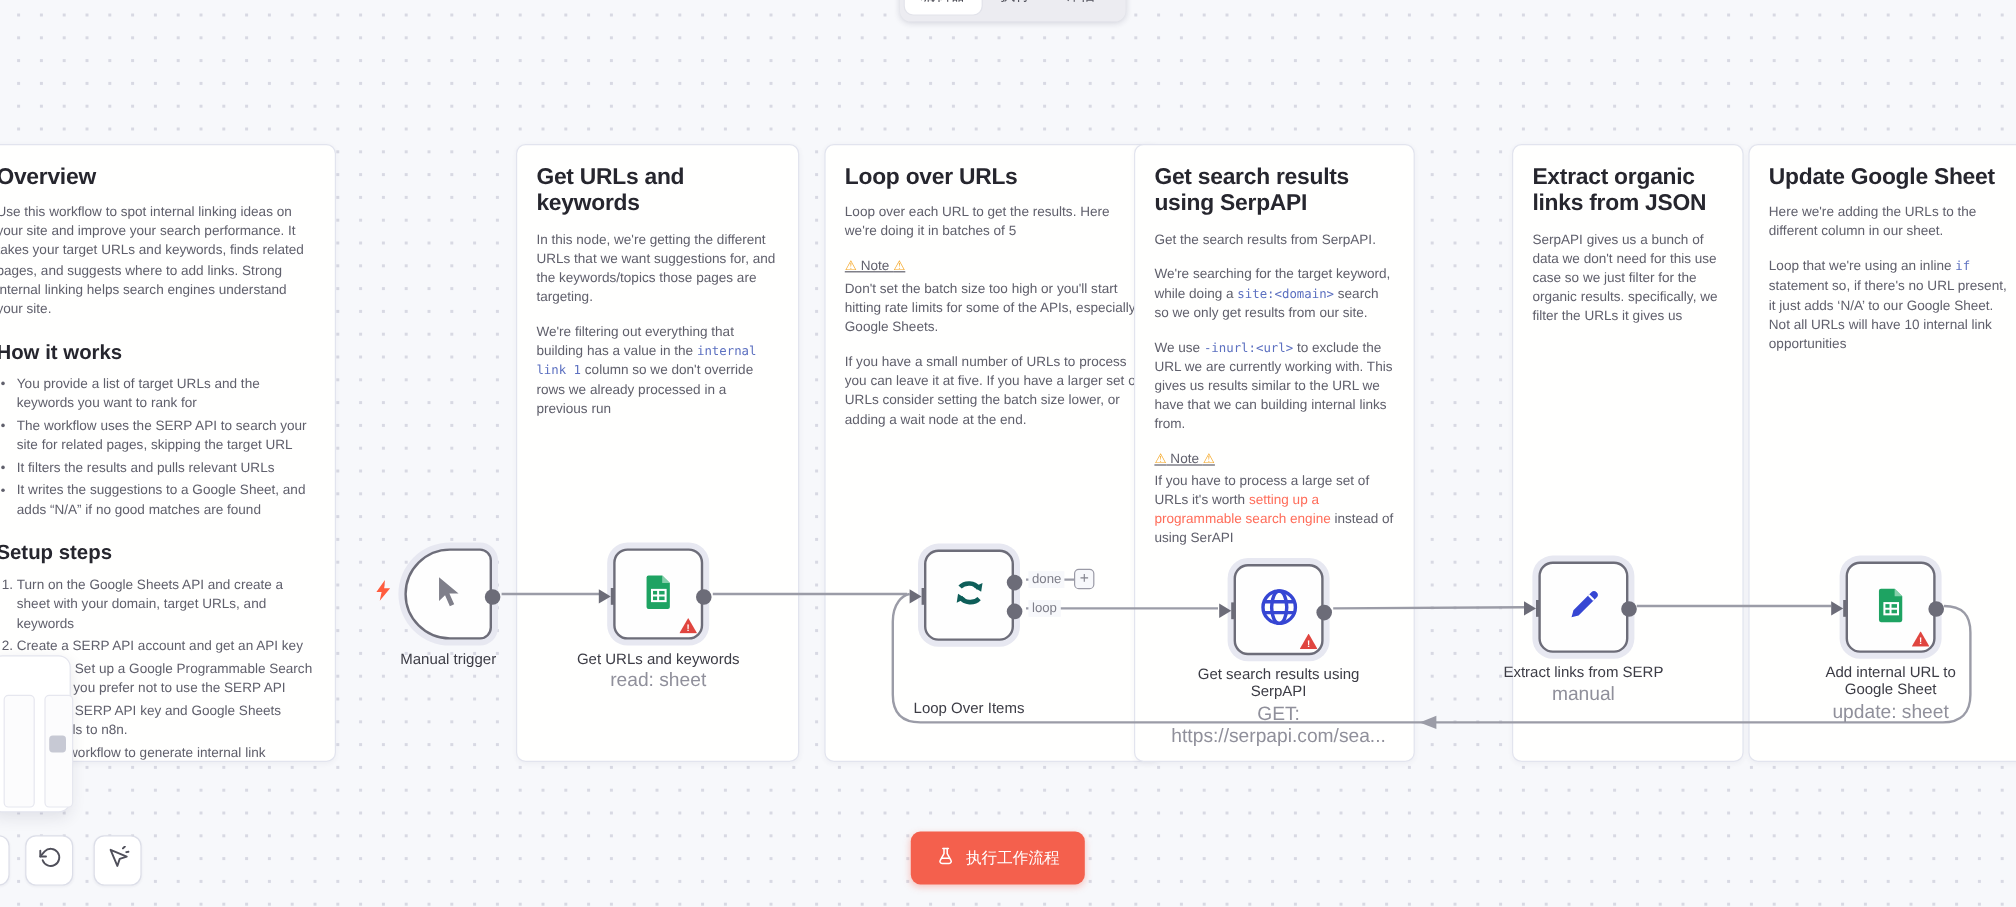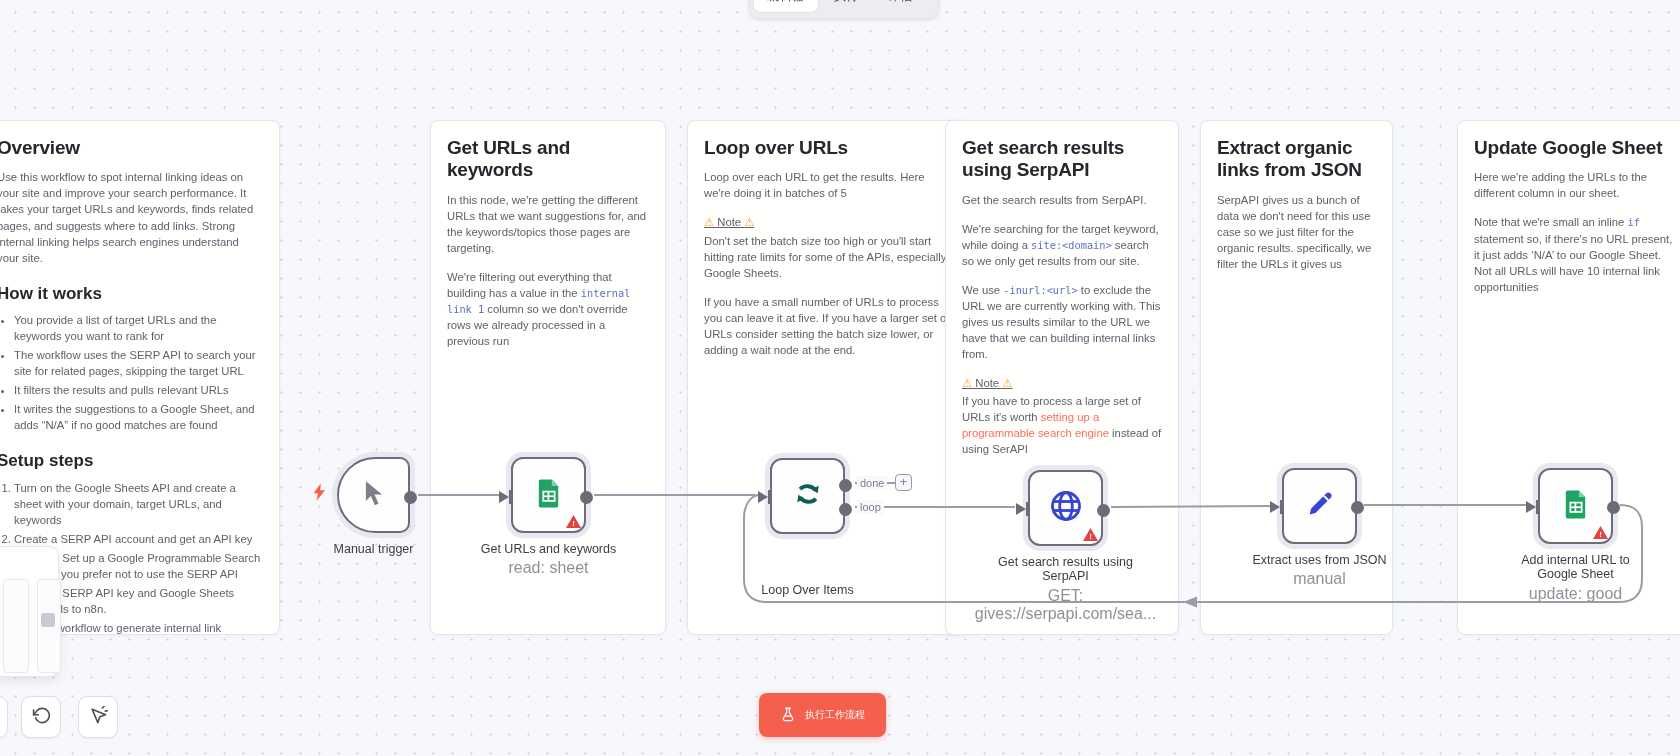--- a/index.html
+++ b/index.html
@@ -33,21 +33,21 @@
   .note p.tight{margin:0 0 2px;text-decoration:underline;}
   .note ul,.note ol{margin:0 0 14px;padding-left:17px;}
   .note li{margin-bottom:3px;}
   .code-span{font-family:"DejaVu Sans Mono",monospace;font-size:10.3px;color:#5c70c0;}
   .note-link{color:#ff6d5a;cursor:pointer;}
   .warn-span{color:#f5a623;}
   .note-1{left:-20px;width:300px;}
   .note-2{left:430px;width:236px;}
   .note-3{left:687px;width:280px;}
   .note-4{left:945px;width:234px;}
-  .note-5{left:1200px;width:193px;}
+  .note-5{left:1260px;width:193px;}
   .note-6{left:1457px;width:235px;}
   
   .edges{position:absolute;left:0;top:0;pointer-events:none;}
   .edges path, .edges line{stroke:#9b9ca7;stroke-width:2;fill:none;}
   .edges .arrowhead{fill:#9b9ca7;stroke:none;}
   .edge-label{
     position:absolute;font-size:11px;color:#7e7e89;background:#f7f8fb;
     padding:0 3px;line-height:14px;
   }
   
@@ -92,21 +92,21 @@
     background:#fff;border:1px solid #dcdee8;border-radius:9px;
     display:flex;align-items:center;justify-content:center;cursor:pointer;
     box-shadow:0 1px 2px rgba(40,40,70,.05);
   }
   .corner-btn.partial{left:-32px;}
   .corner-btn.b1{left:21px;}
   .corner-btn.b2{left:78px;}
   .execute-btn{
     position:absolute;left:759px;top:693px;height:44px;padding:0 21px;
     background:#f4604d;border:none;border-radius:8px;color:#fff;
-    font-size:10px;font-family:Liberation Sans, sans-serif;
+    font-size:13px;font-family:Liberation Mono, monospace;
     display:flex;align-items:center;gap:9px;cursor:pointer;
     box-shadow:0 2px 6px rgba(244,96,77,.35);
   }
 </style>
 </head>
 <body>
 
 <div class="canvas">
 
   <div class="tabbar">
@@ -154,21 +154,21 @@
       <p class="tight"><span class="warn-span">⚠</span><span> Note </span><span class="warn-span">⚠</span></p>
       <p><span>If you have to process a large set of URLs it's worth </span><span class="note-link">setting up a programmable search engine</span><span> instead of using SerAPI</span></p>
     </div>
   <div class="note note-5">
       <h1>Extract organic links from JSON</h1>
       <p>SerpAPI gives us a bunch of data we don't need for this use case so we just filter for the organic results. specifically, we filter the URLs it gives us</p>
     </div>
   <div class="note note-6">
       <h1>Update Google Sheet</h1>
       <p>Here we're adding the URLs to the different column in our sheet.</p>
-      <p><span>Note that we're small an inline </span><span class="code-span">if</span><span> statement so, if there's no URL present, it just adds ‘N/A’ to our Google Sheet. Not all URLs will have 10 internal link opportunities</span></p>
+      <p><span>Loop that we're using an inline </span><span class="code-span">if</span><span> statement so, if there's no URL present, it just adds ‘N/A’ to our Google Sheet. Not all URLs will have 10 internal link opportunities</span></p>
     </div>
 
   <svg class="edges" width="1680" height="756">
     <line x1="418" y1="495" x2="500" y2="495"></line>
     <line x1="594" y1="495" x2="756" y2="495"></line>
     <line x1="855" y1="483" x2="895" y2="483"></line>
     <line x1="855" y1="507" x2="1015" y2="507"></line>
     <line x1="1111" y1="507" x2="1270" y2="506"></line>
     <line x1="1364" y1="505" x2="1526" y2="505"></line>
     <path d="M1620,505 C1636,505 1642,513 1642,527 L1642,579 C1642,594 1634,602 1619,602 L767,602 C751,602 744,594 744,579 L744,518 C744,503 752,496 758,495"></path>
@@ -246,35 +246,35 @@
             <line x1="3.6" y1="9" x2="20.4" y2="9"></line>
             <line x1="3.6" y1="15" x2="20.4" y2="15"></line>
           </g>
         </svg>
       </span>
       <span class="warn-badge">!</span>
       <span class="in-conn" style="top:30px;"></span>
       <span class="out-dot" style="top:31.5px;"></span>
     </div>
     <div class="node-label" style="width:160px;">Get search results using SerpAPI</div>
-    <div class="node-sub">GET: gives://serpapi.com/sea...</div>
+    <div class="node-sub">GET: https://serpapi.com/sea...</div>
   </div>
 
   <div class="nwrap" style="left:1234.5px;top:468px;">
     <div class="node">
       <span>
         <svg width="32" height="32" viewBox="0 0 24 24">
           <path d="M4.2 19.8 L5.4 15.4 L16.6 4.2 a2.3 2.3 0 0 1 3.3 3.3 L8.6 18.7 Z" fill="#3646d3"></path>
           <line x1="14.9" y1="5.9" x2="18.2" y2="9.2" stroke="#fff" stroke-width="1.4"></line>
         </svg>
       </span>
       <span class="in-conn" style="top:30px;"></span>
       <span class="out-dot" style="top:31px;"></span>
     </div>
-    <div class="node-label">Extract uses from JSON</div>
+    <div class="node-label">Extract links from SERP</div>
     <div class="node-sub">manual</div>
   </div>
 
   <div class="nwrap" style="left:1490.5px;top:468px;">
     <div class="node">
       <span>
         <svg width="34" height="34" viewBox="0 0 24 24">
           <path d="M6 2.5 h8 l4.5 4.5 v14 a1.2 1.2 0 0 1 -1.2 1.2 H6 a1.2 1.2 0 0 1 -1.2 -1.2 V3.7 A1.2 1.2 0 0 1 6 2.5 Z" fill="#1ea362"></path>
           <path d="M14 2.5 l4.5 4.5 H14 Z" fill="#86cfab"></path>
           <g stroke="#fff" stroke-width="1.2" fill="none">
@@ -282,21 +282,21 @@
             <line x1="8" y1="14.3" x2="16" y2="14.3"></line>
             <line x1="11.6" y1="11" x2="11.6" y2="17.6"></line>
           </g>
         </svg>
       </span>
       <span class="warn-badge">!</span>
       <span class="in-conn" style="top:30px;"></span>
       <span class="out-dot" style="top:31px;"></span>
     </div>
     <div class="node-label" style="width:150px;">Add internal URL to Google Sheet</div>
-    <div class="node-sub">update: good</div>
+    <div class="node-sub">update: sheet</div>
   </div>
 
   <div class="preview-popup">
     <div class="pp-rect r1"></div>
     <div class="pp-rect r2"></div>
     <div class="pp-square"></div>
   </div>
 
   <div class="corner-btn partial"></div>
   <div class="corner-btn b1">

